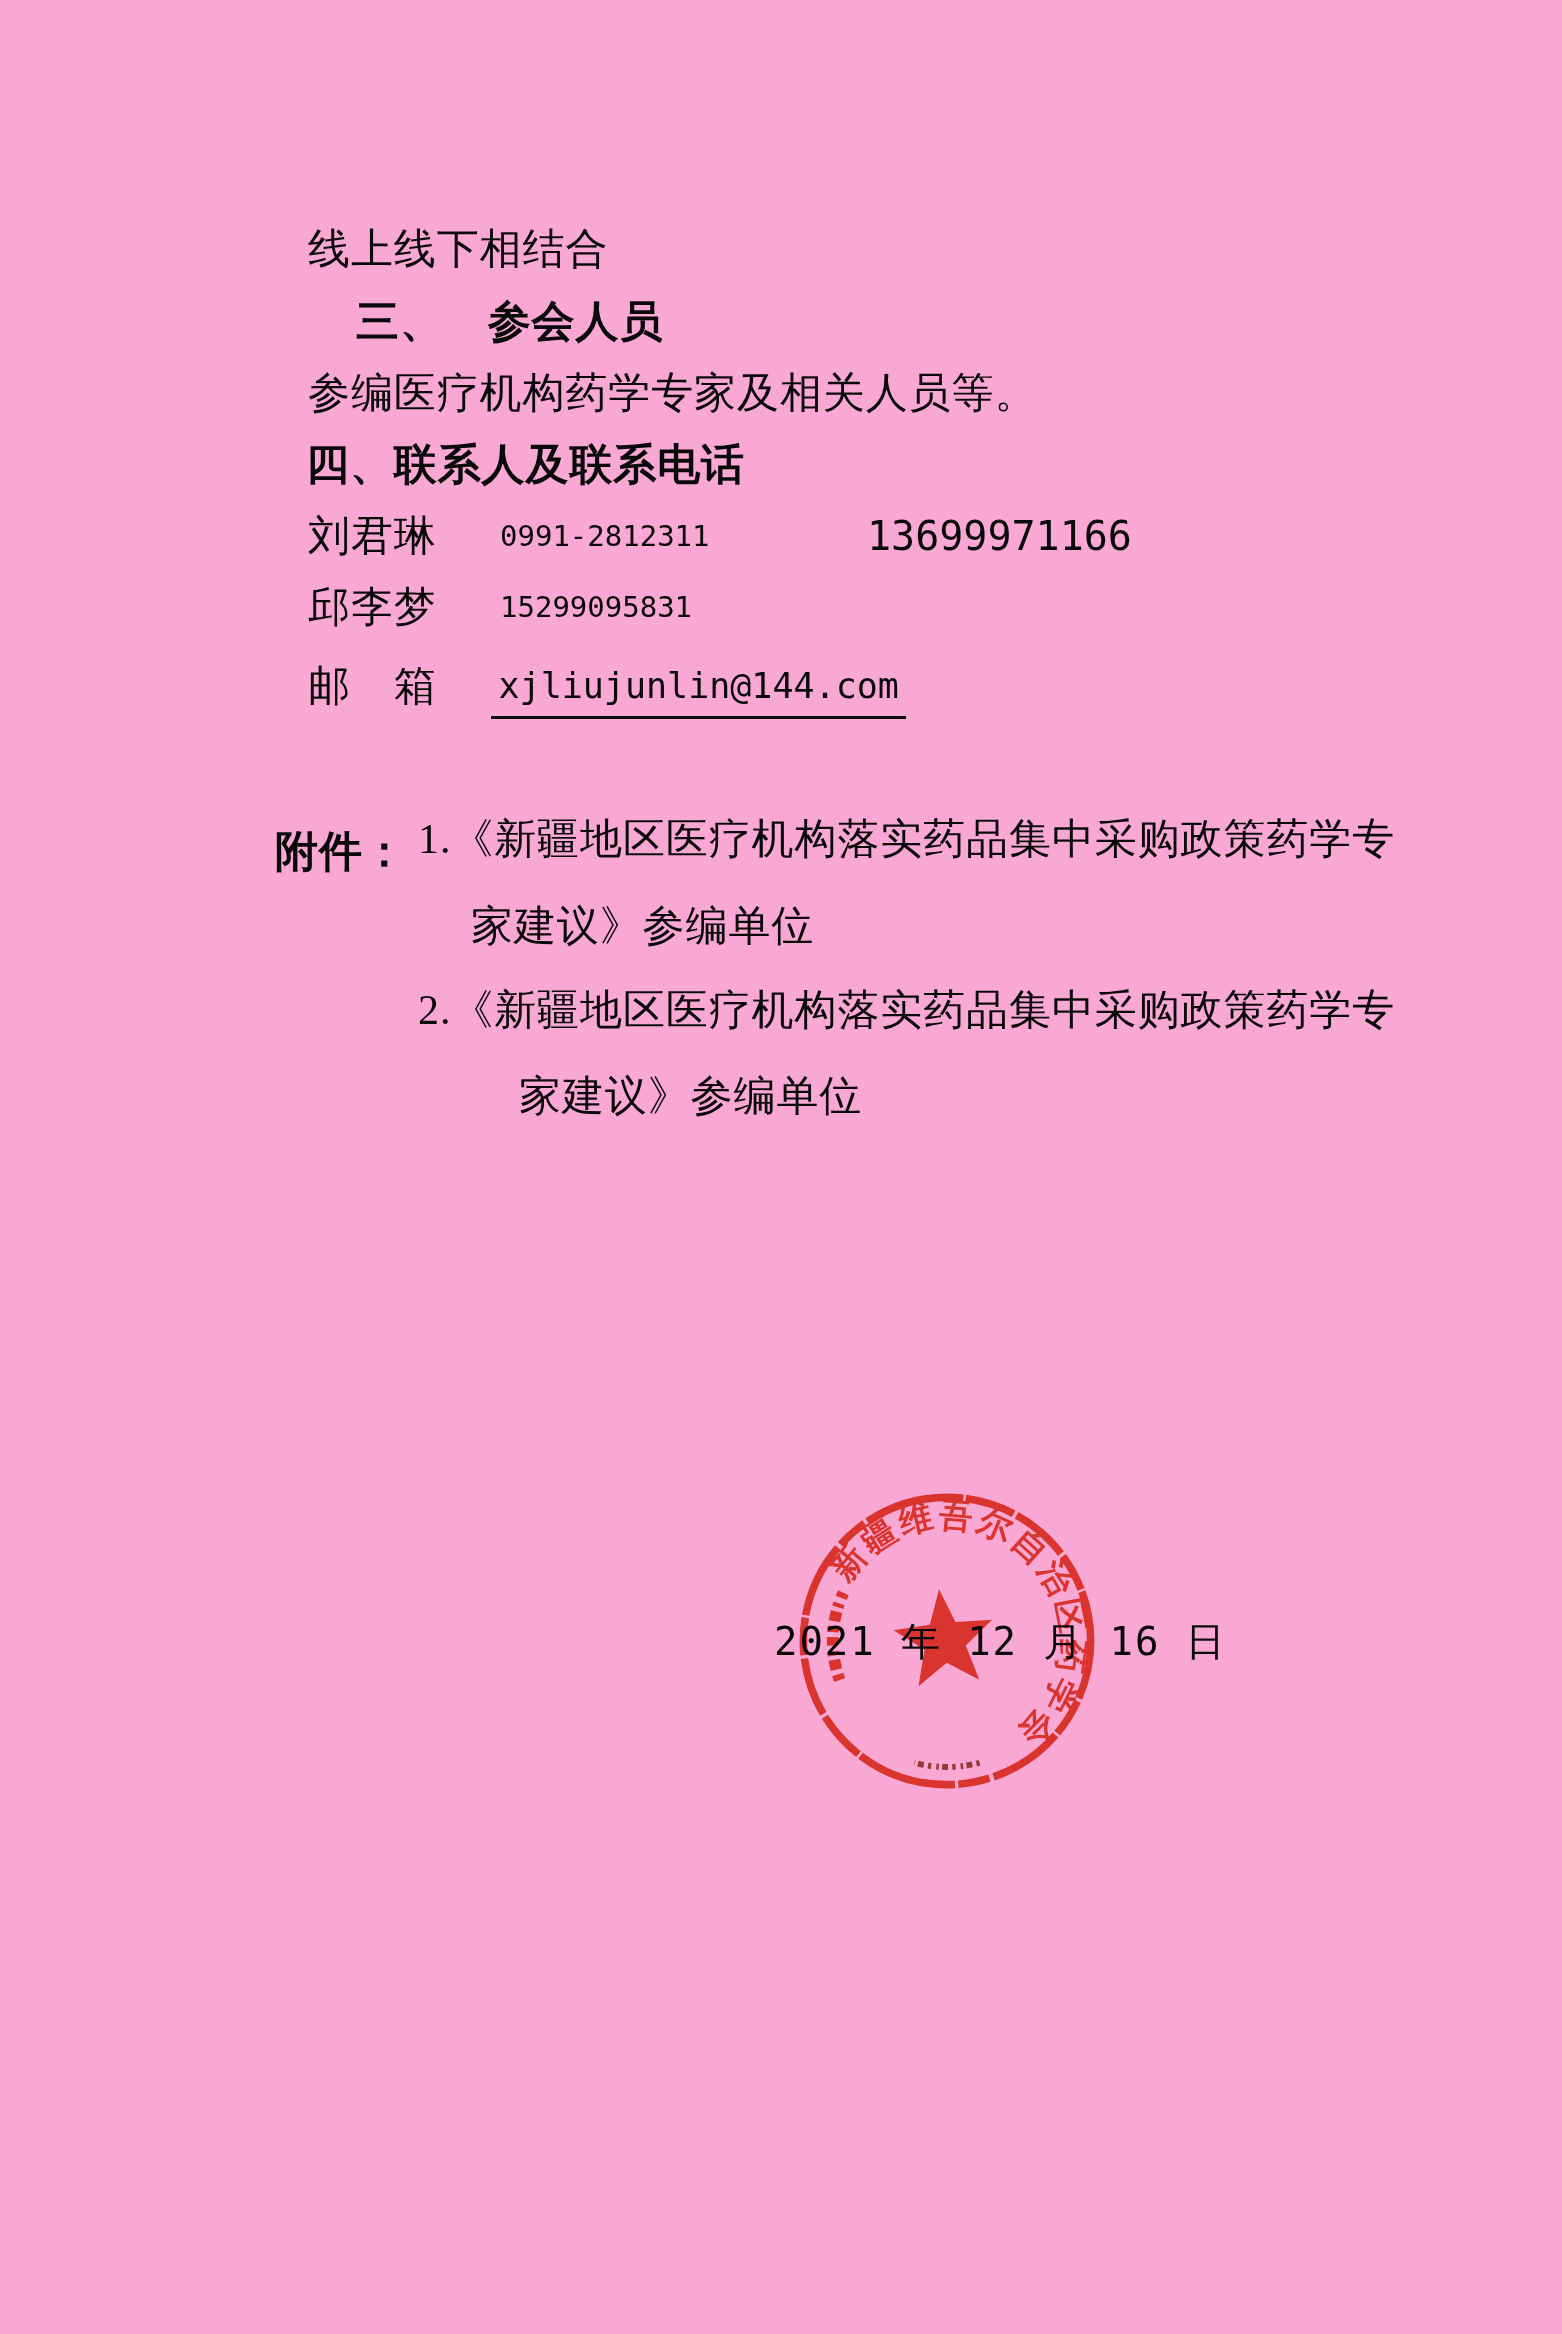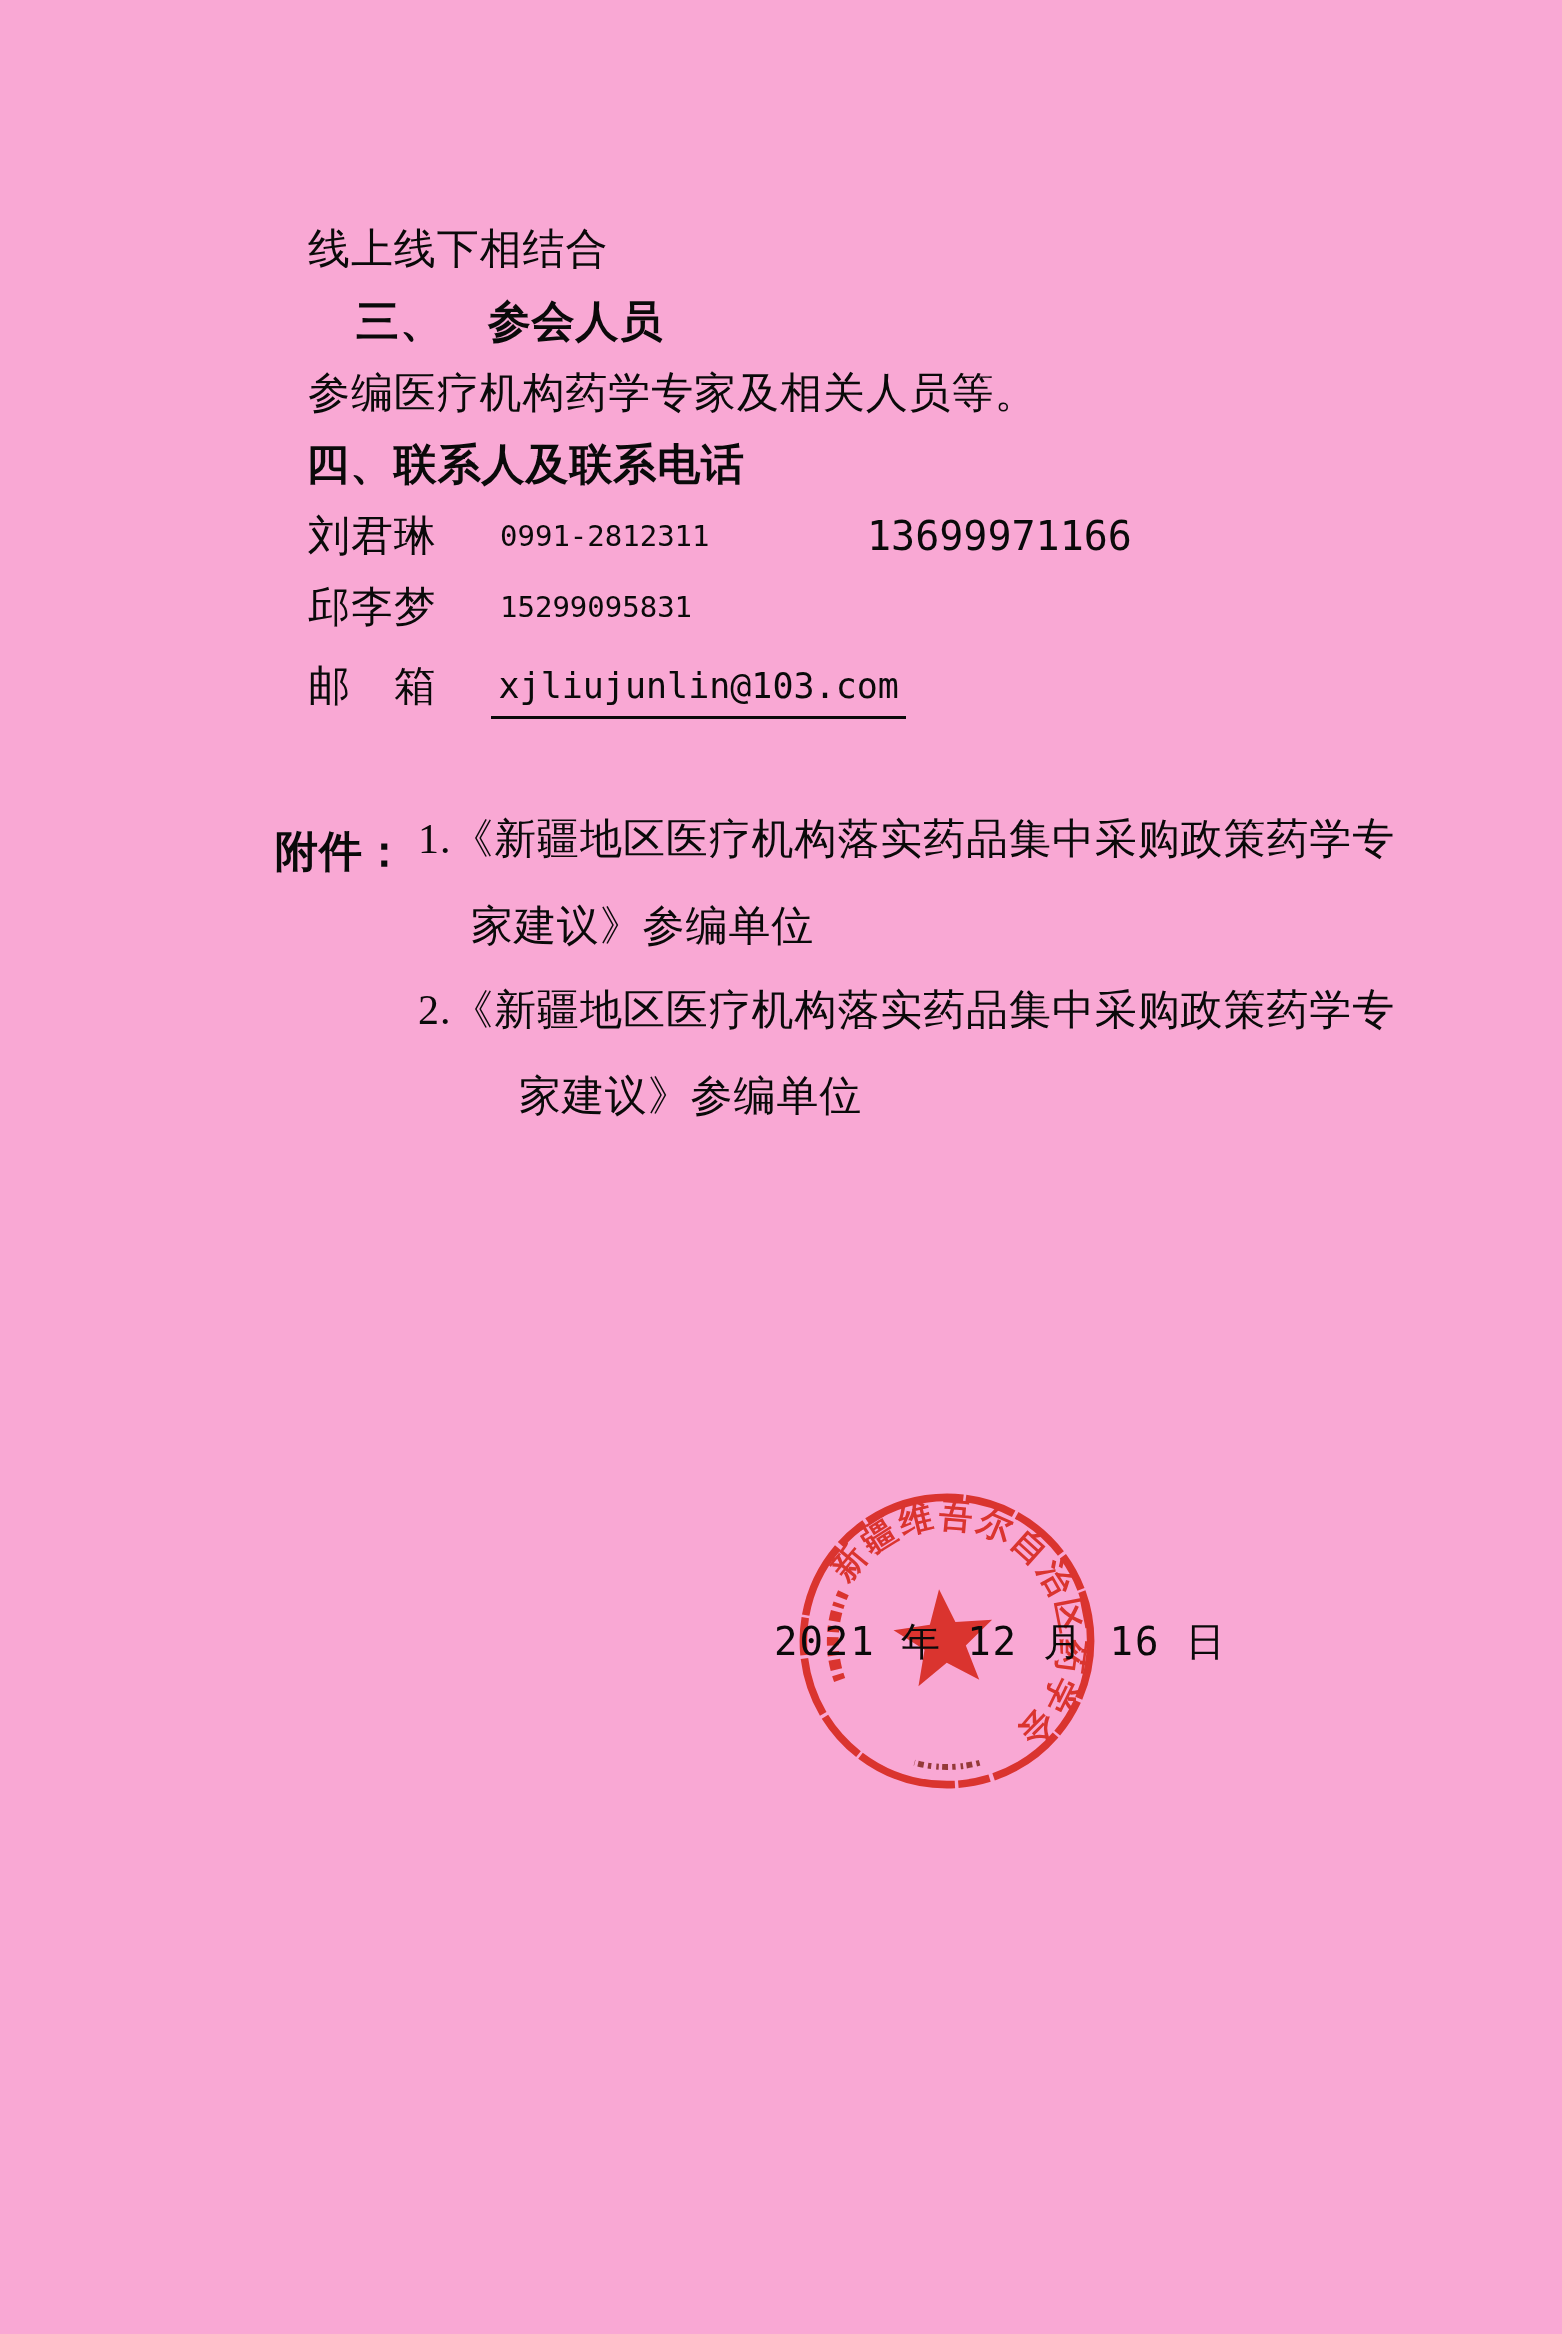--- a/index.html
+++ b/index.html
@@ -78,21 +78,21 @@
   </div>
 
   <div class="line contact-row" style="left:308px;top:579px;width:839px;">
     <span class="contact-name">邱李梦</span>
     <span class="contact-phone mono">15299095831</span>
   </div>
 
   <div class="line contact-row" style="left:308px;top:658px;width:839px;">
     <span class="email-char1">邮</span>
     <span class="email-char2">箱</span>
-    <span class="email-addr mono">xjliujunlin@103.com</span>
+    <span class="email-addr mono">xjliujunlin@144.com</span>
   </div>
 
   <div class="line heading att-label" style="top:811px;">附件：</div>
   <div class="line att-first" style="top:811px;">1.《新疆地区医疗机构落实药品集中采购政策药学专</div>
   <div class="line att-second" style="top:898px;">家建议》参编单位</div>
   <div class="line att-first" style="top:982px;">2.《新疆地区医疗机构落实药品集中采购政策药学专</div>
   <div class="line att-second" style="top:1068px;margin-left:48px;">家建议》参编单位</div>
 
   <svg class="seal" viewBox="0 0 400 400">
     <g opacity="0.9">

